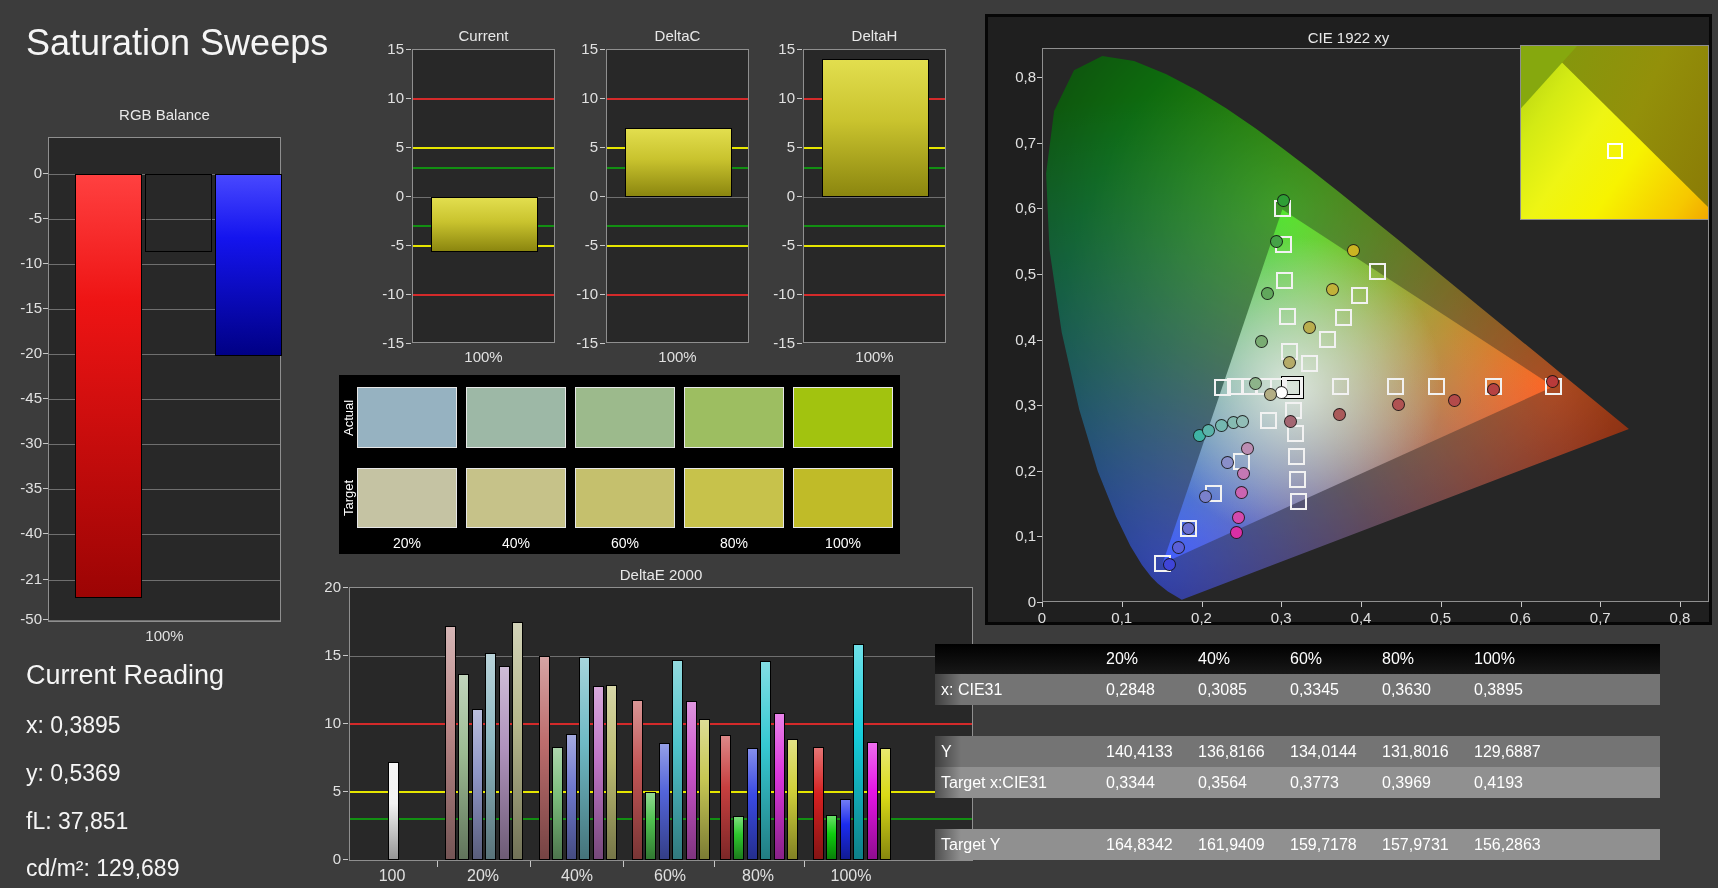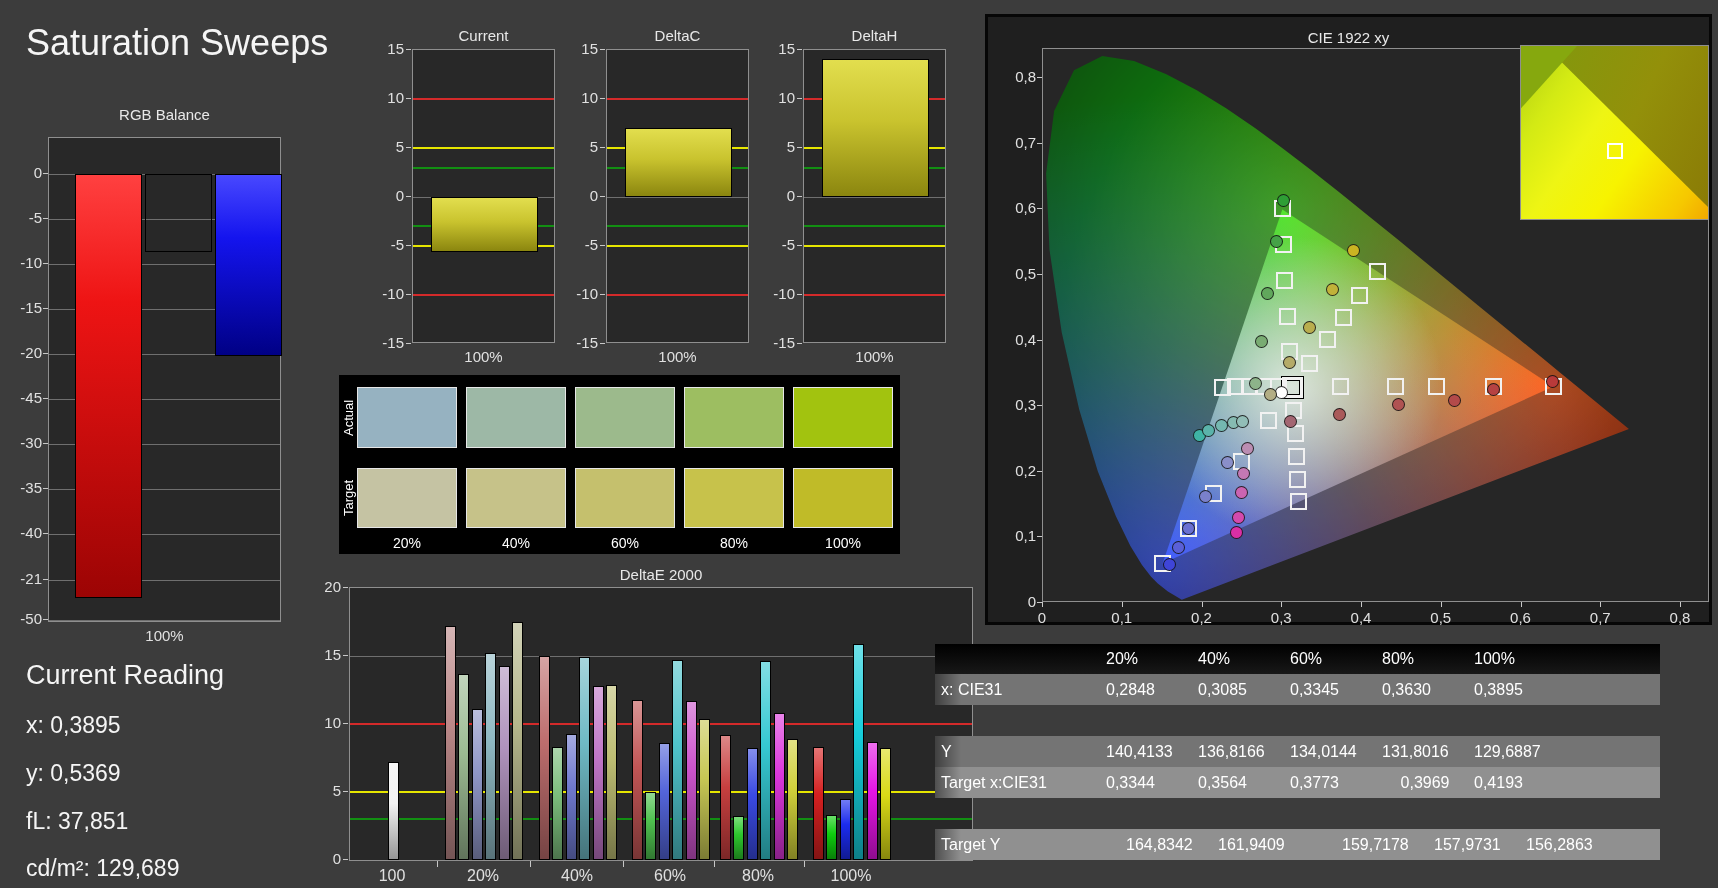--- a/index.html
+++ b/index.html
@@ -355,28 +355,28 @@
       <div class="tbl-cell" style="width: 92px; flex: 0 0 auto;">136,8166</div>
       <div class="tbl-cell" style="width: 92px; flex: 0 0 auto;">134,0144</div>
       <div class="tbl-cell" style="width: 92px; flex: 0 0 auto;">131,8016</div>
       <div class="tbl-cell" style="width: 92px; flex: 0 0 auto;">129,6887</div>
     </div>
     <div class="tbl-row" style="top: 123px; height: 31px; background: linear-gradient(90deg, rgba(0, 0, 0, 0.45) 0px, rgba(0, 0, 0, 0) 26px) rgb(144, 144, 144);">
       <div class="tbl-cell" style="width: 165px; flex: 0 0 auto;">Target x:CIE31</div>
       <div class="tbl-cell" style="width: 92px; flex: 0 0 auto;">0,3344</div>
       <div class="tbl-cell" style="width: 92px; flex: 0 0 auto;">0,3564</div>
       <div class="tbl-cell" style="width: 92px; flex: 0 0 auto;">0,3773</div>
-      <div class="tbl-cell" style="width: 92px; flex: 0 0 auto; text-align: center;">0,3969</div>
+      <div class="tbl-cell" style="width: 92px; flex: 0 0 auto;">0,3969</div>
       <div class="tbl-cell" style="width: 92px; flex: 0 0 auto;">0,4193</div>
     </div>
     <div class="tbl-row" style="top: 185px; height: 31px; background: linear-gradient(90deg, rgba(0, 0, 0, 0.45) 0px, rgba(0, 0, 0, 0) 26px) rgb(144, 144, 144);">
       <div class="tbl-cell" style="width: 165px; flex: 0 0 auto;">Target Y</div>
-      <div class="tbl-cell" style="width: 92px; flex: 0 0 auto; margin-left: 20px;">164,8342</div>
+      <div class="tbl-cell" style="width: 92px; flex: 0 0 auto;">164,8342</div>
       <div class="tbl-cell" style="width: 92px; flex: 0 0 auto;">161,9409</div>
-      <div class="tbl-cell" style="width: 92px; flex: 0 0 auto; margin-left: 32px;">159,7178</div>
+      <div class="tbl-cell" style="width: 92px; flex: 0 0 auto;">159,7178</div>
       <div class="tbl-cell" style="width: 92px; flex: 0 0 auto;">157,9731</div>
       <div class="tbl-cell" style="width: 92px; flex: 0 0 auto;">156,2863</div>
     </div>
   </div>
 
 <div class="tick-label" style="left: 2px; top: 164.045px; width: 40px; text-align: right;">0</div>
 <div class="tick-mark" style="left: 43px; top: 173.045px; width: 5px; height: 1px;"></div>
 <div class="tick-label" style="left: 2px; top: 209.101px; width: 40px; text-align: right;">-5</div>
 <div class="tick-mark" style="left: 43px; top: 218.101px; width: 5px; height: 1px;"></div>
 <div class="tick-label" style="left: 2px; top: 254.157px; width: 40px; text-align: right;">-10</div>

